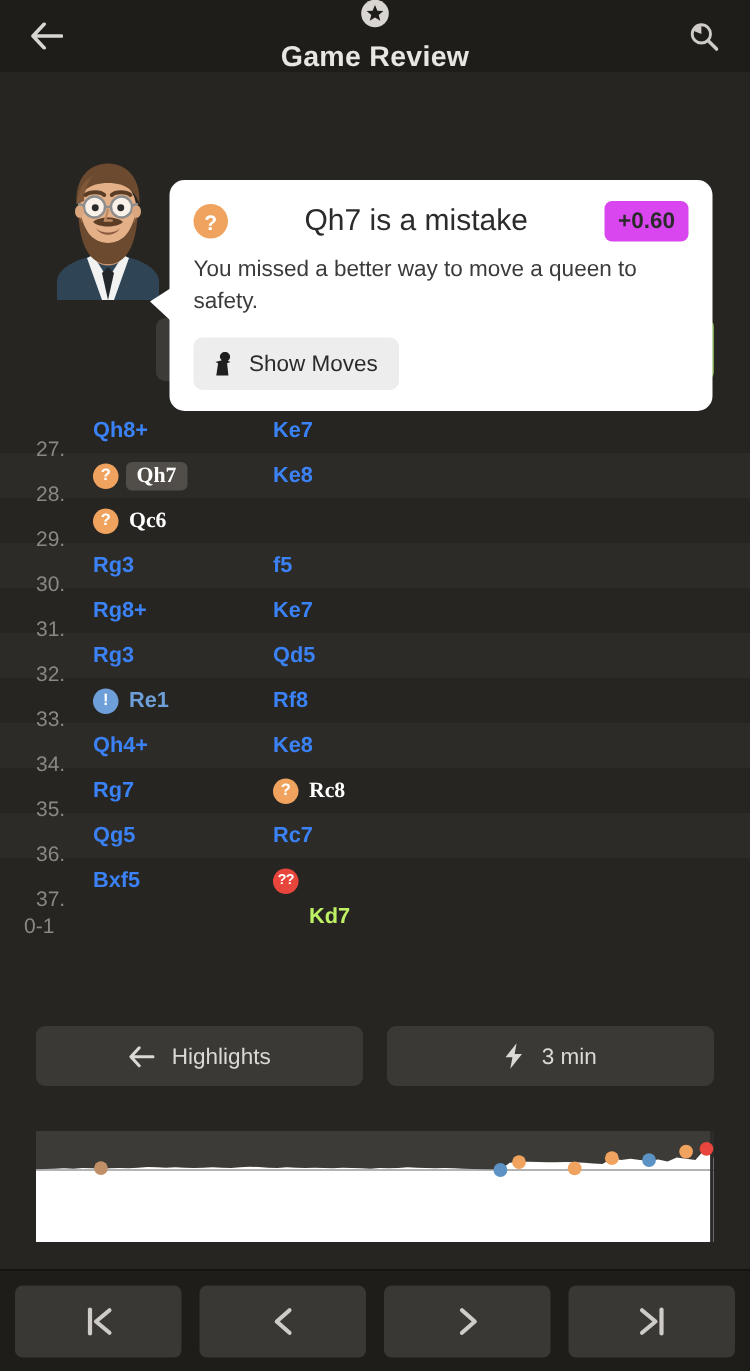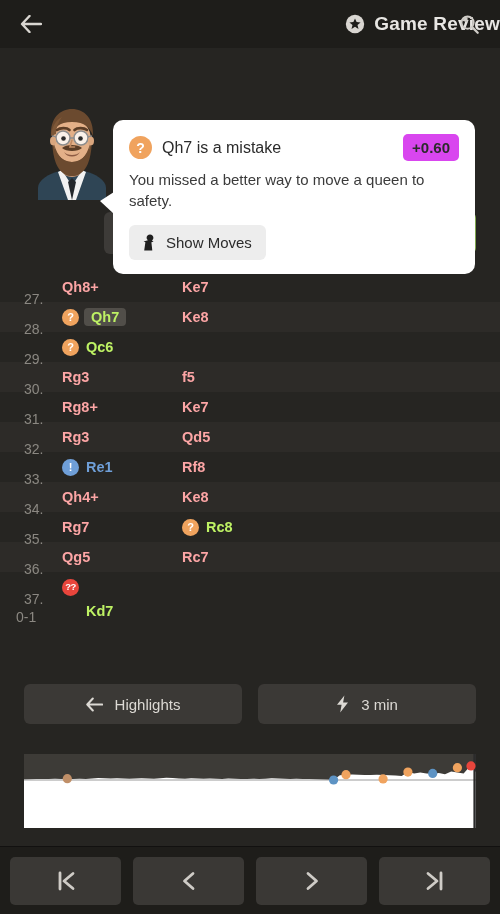--- a/index.html
+++ b/index.html
@@ -15,22 +15,23 @@
   .topbar {
     height: 48px; width: 100%;
     background: #1e1d1a;
     display: flex; align-items: center;
     padding: 0 14px;
     position: relative;
   }
   .topbar-back { width: 34px; height: 34px; display:flex; align-items:center; justify-content:center; cursor:pointer; }
   .topbar-title {
     position:absolute; left:0; right:0;
-    display:flex; align-items:center; justify-content:flex-end; gap:9px;
+    display:flex; align-items:center; justify-content:space-between; gap:9px;
     pointer-events:none;
+    flex-direction:column;
   }
   .topbar-title .txt {
     color:#e8e6e3; font-size:19px; font-weight:bold; letter-spacing:.2px;
   }
   .topbar-right { margin-left:auto; width:34px; height:34px; display:flex; align-items:center; justify-content:center; cursor:pointer; z-index:2;}
 
   
   .coach-area {
     position: relative;
     height: 178px;
@@ -54,21 +55,21 @@
     border-bottom:13px solid transparent;
     border-right:14px solid #fff;
   }
   .bubble-head { display:flex; align-items:center; gap:10px; }
   .badge-icon {
     width:23px; height:23px; border-radius:50%;
     display:flex; align-items:center; justify-content:center;
     color:#fff; font-weight:bold; font-size:14px; flex:none;
     line-height:1;
   }
-  .bubble-title { font-size:16px; color:#2b2b2b; font-weight:normal; flex:1; }
+  .bubble-title { font-size:20px; color:#2b2b2b; font-weight:normal; flex:1;margin-left:41px; }
   .bubble-eval {
     background:#d946ef; border-radius:5px;
     padding:5px 9px; font-size:15px; font-weight:bold; color:#2b2b2b;
   }
   .bubble-text {
     margin-top:9px; font-size:15px; color:#3b3b3b; line-height:1.38;
   }
   .show-moves {
     margin-top:14px;
     display:inline-flex; align-items:center; gap:9px;
@@ -96,22 +97,22 @@
   .move-row {
     display:flex; align-items:center;
     height:30px; padding: 0 0 0 24px;
     font-size:14.5px;
   }
   .move-row.alt { background:#2d2b28; }
   .move-num { width:38px; color:#8b8882; font-size:14px; flex:none;margin-top:24px; }
   .move-cell {
     width:120px; display:flex; align-items:center; gap:7px; flex:none;
   }
-  .move-san { color:#fca5a5; font-weight:bold; }
-  .move-san.hl { color:#bef264; }
+  .move-san { color:#3b82f6; font-weight:bold; }
+  .move-san.hl { color:#ffffff;font-family:Liberation Serif, serif; }
   .move-san.hl-blue { color:#6f9fd8; }
   .move-san.hl-red { color:#bef264;margin-top:48px; }
   .move-san.selected {
     background:#514e49; border-radius:4px; padding:1px 7px; margin-left:-2px;
   }
   .mark {
     width:17px; height:17px; border-radius:50%; flex:none;
     display:flex; align-items:center; justify-content:center;
     font-size:11px; font-weight:bold; color:#fff; line-height:1;
   }
@@ -346,20 +347,23 @@
       <span class="move-num">36.</span>
       <span class="move-cell">
         <span class="move-san ">Qg5</span>
       </span>
       <span class="move-cell">
         <span class="move-san ">Rc7</span>
       </span>
     </div>
     <div class="move-row">
       <span class="move-num">37.</span>
+      <span class="move-cell">
+        <span class="move-san ">Bxf5</span>
+      </span>
       <span class="move-cell">
         <span class="mark dd" style="background: rgb(232, 69, 60);">??</span>
         <span class="move-san hl-red">Kd7</span>
       </span>
     </div>
   </div>
 <div class="result-row">0-1</div>
 
 <div class="secondary">
   <button class="sec-btn">

